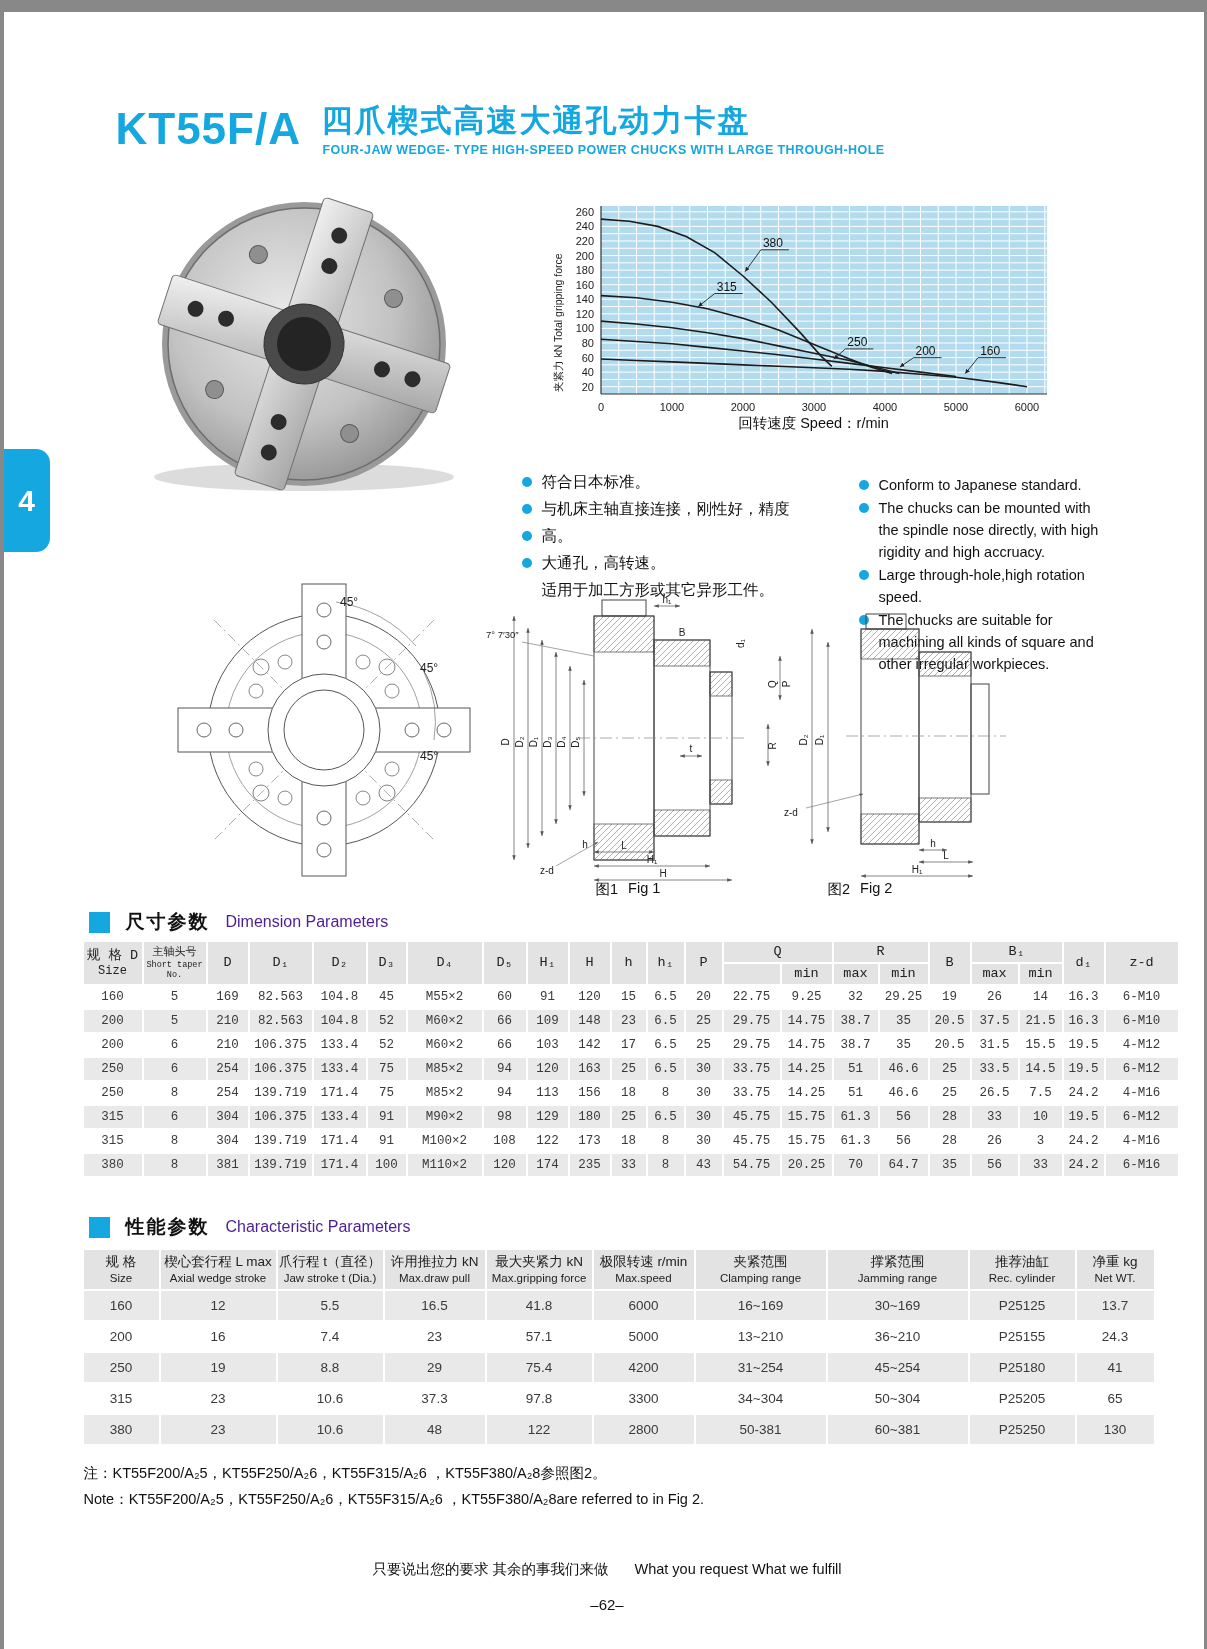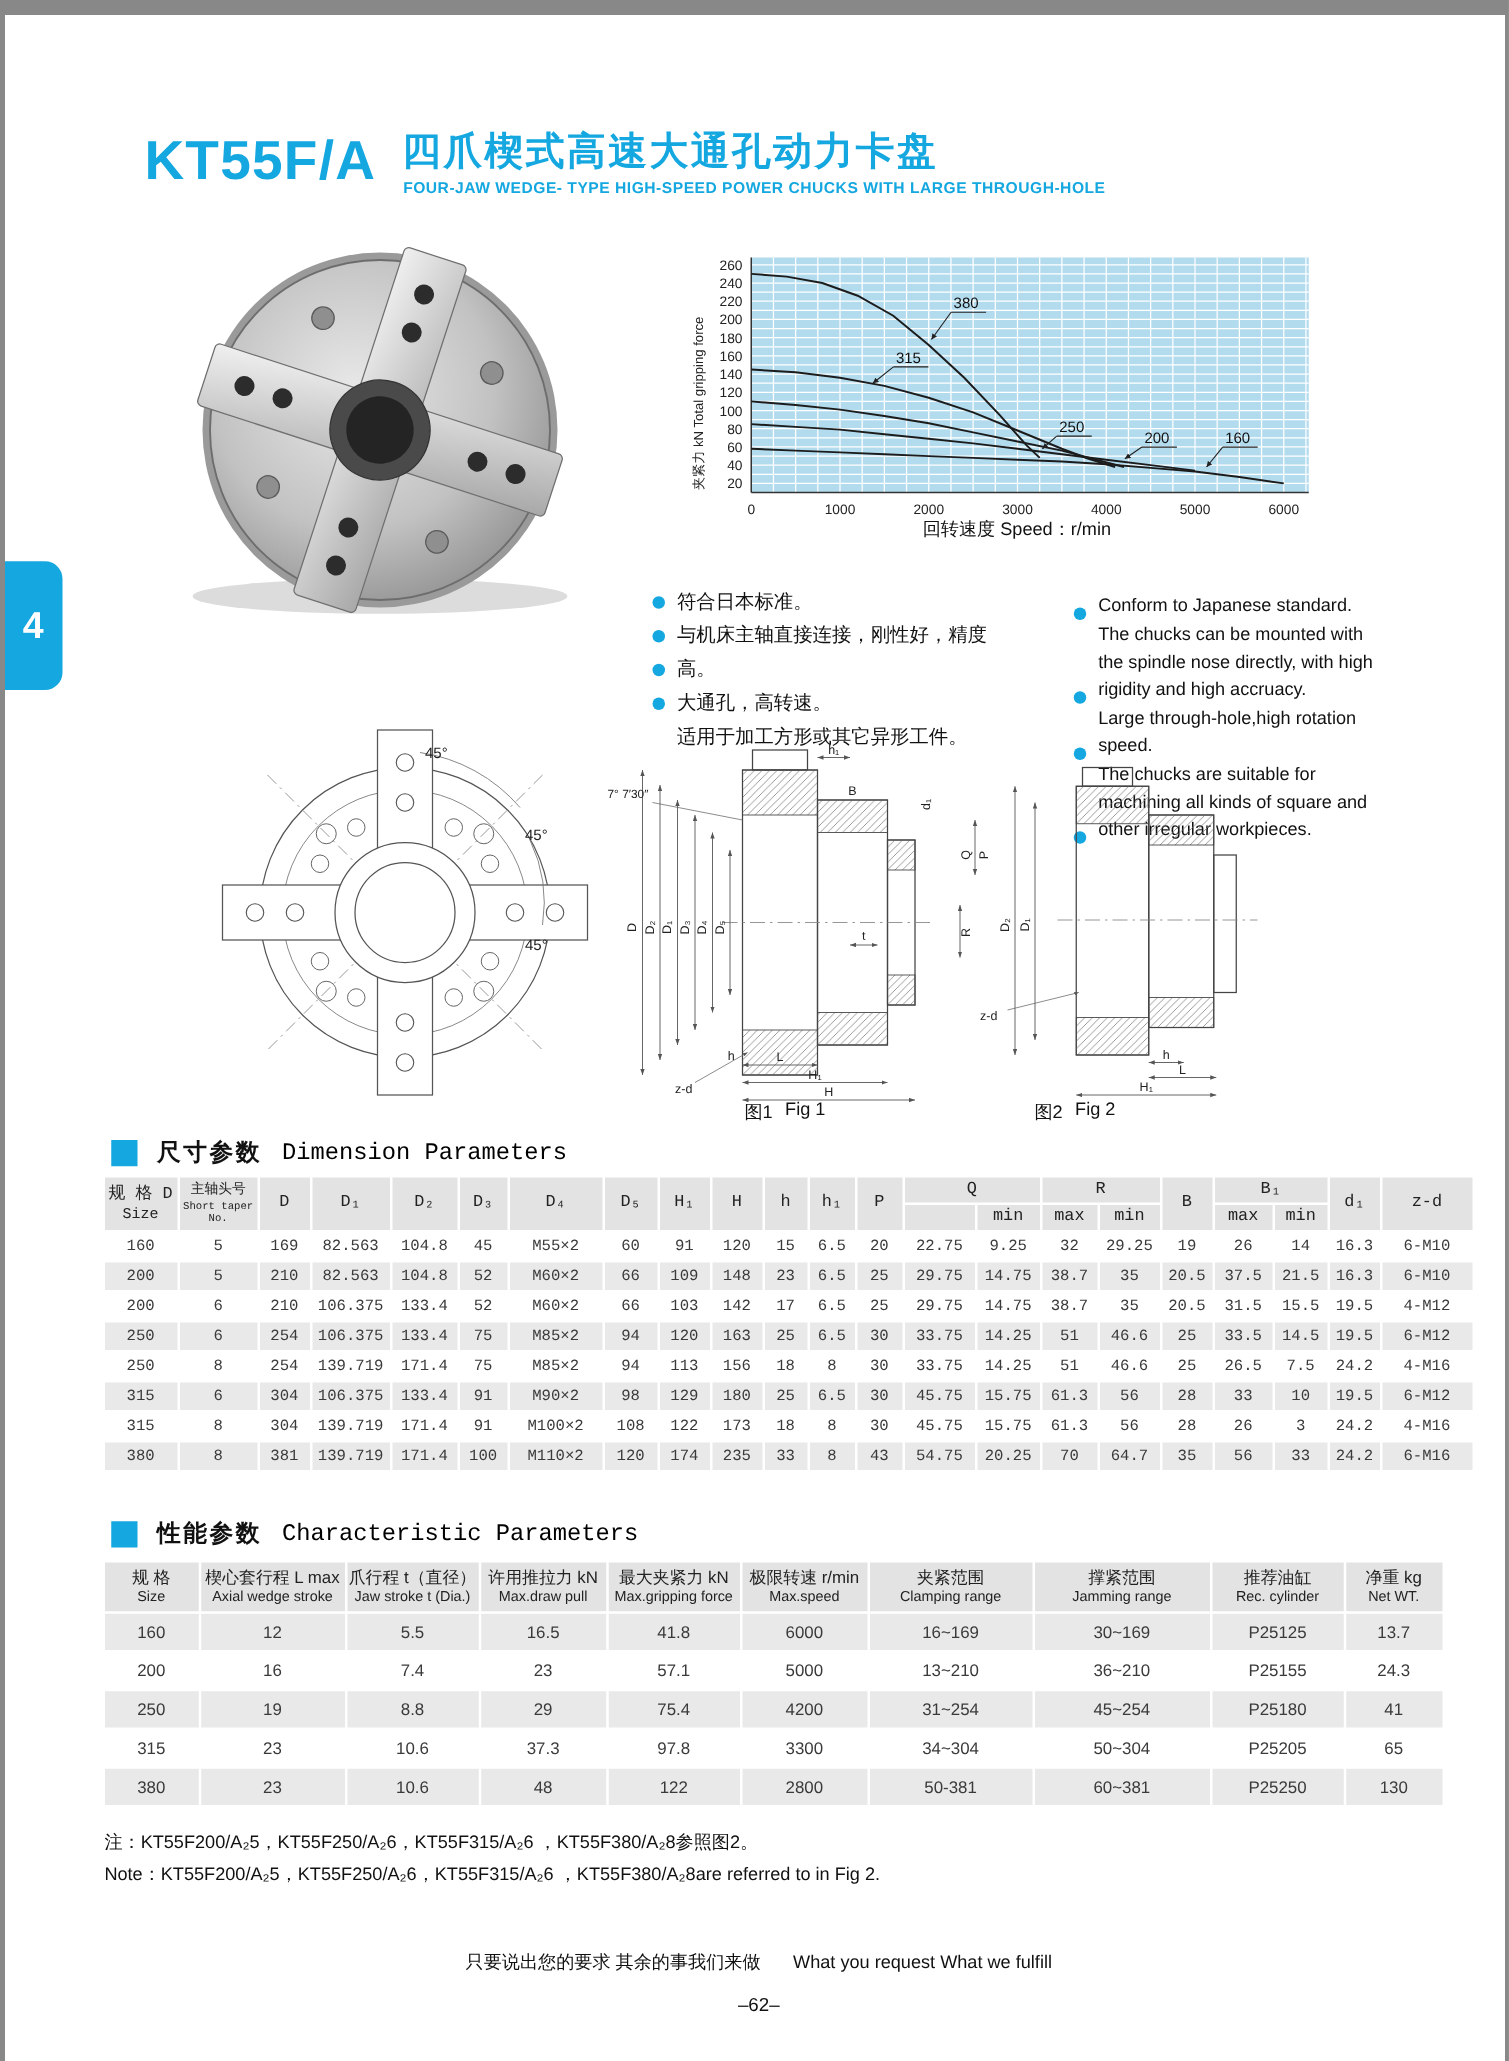--- a/index.html
+++ b/index.html
@@ -16,30 +16,30 @@
   
   #chart{left:545px;top:186px;width:510px;height:220px;}
   #chart-caption{left:590px;top:402px;width:440px;text-align:center;font-size:14.5px;color:#111;}
   
   .feat{display:flex;gap:10px;}
   .dot{flex:0 0 10px;width:10px;height:10px;border-radius:50%;background:#14a7e0;}
   #feat-cn{left:518px;top:456px;width:336px;font-size:15.5px;line-height:27px;color:#111;}
   #feat-cn .dot{margin-top:9px;}
   #feat-cn .tail{margin-left:20px;}
   #feat-en{left:855px;top:462px;width:246px;font-size:14.5px;line-height:22px;color:#111;}
-  #feat-en .feat{margin-bottom:1px;align-items:flex-end;}
+  #feat-en .feat{margin-bottom:1px;}
   #feat-en .dot{margin-top:6px;}
   
   svg text{font-family:"Liberation Sans","DejaVu Sans",sans-serif;}
   .figcap{font-size:14.5px;color:#111;display:flex;gap:10px;}
   
   .sec-head{display:flex;align-items:center;gap:16px;}
   .sq{width:21px;height:21px;background:#14a7e0;}
   .head-cn{font-size:19px;font-weight:bold;color:#111;letter-spacing:2px;}
-  .head-en{font-size:19px;color:#000000;font-family:Liberation Mono, monospace;}
+  .head-en{font-size:16px;color:#4c1d95;}
   
   table.tbl{border-collapse:separate;border-spacing:2px;table-layout:fixed;width:1052px;}
   table.tbl th{background:#e3e3e3;font-weight:normal;color:#222;text-align:center;vertical-align:middle;}
   table.tbl td{text-align:center;color:#3a3a3a;white-space:nowrap;overflow:hidden;}
   #dim-table{left:78px;top:928px;font-family:Liberation Mono, monospace;}
   #dim-table th{font-size:13.5px;padding:2px 0;line-height:1.2;}
   #dim-table th .sub{font-size:12px;}
   #dim-table th.small div:first-child{font-size:11px;}
   #dim-table th.small .sub{font-size:8.5px;}
   #dim-table td{font-size:12.5px;padding:4px 0;}

